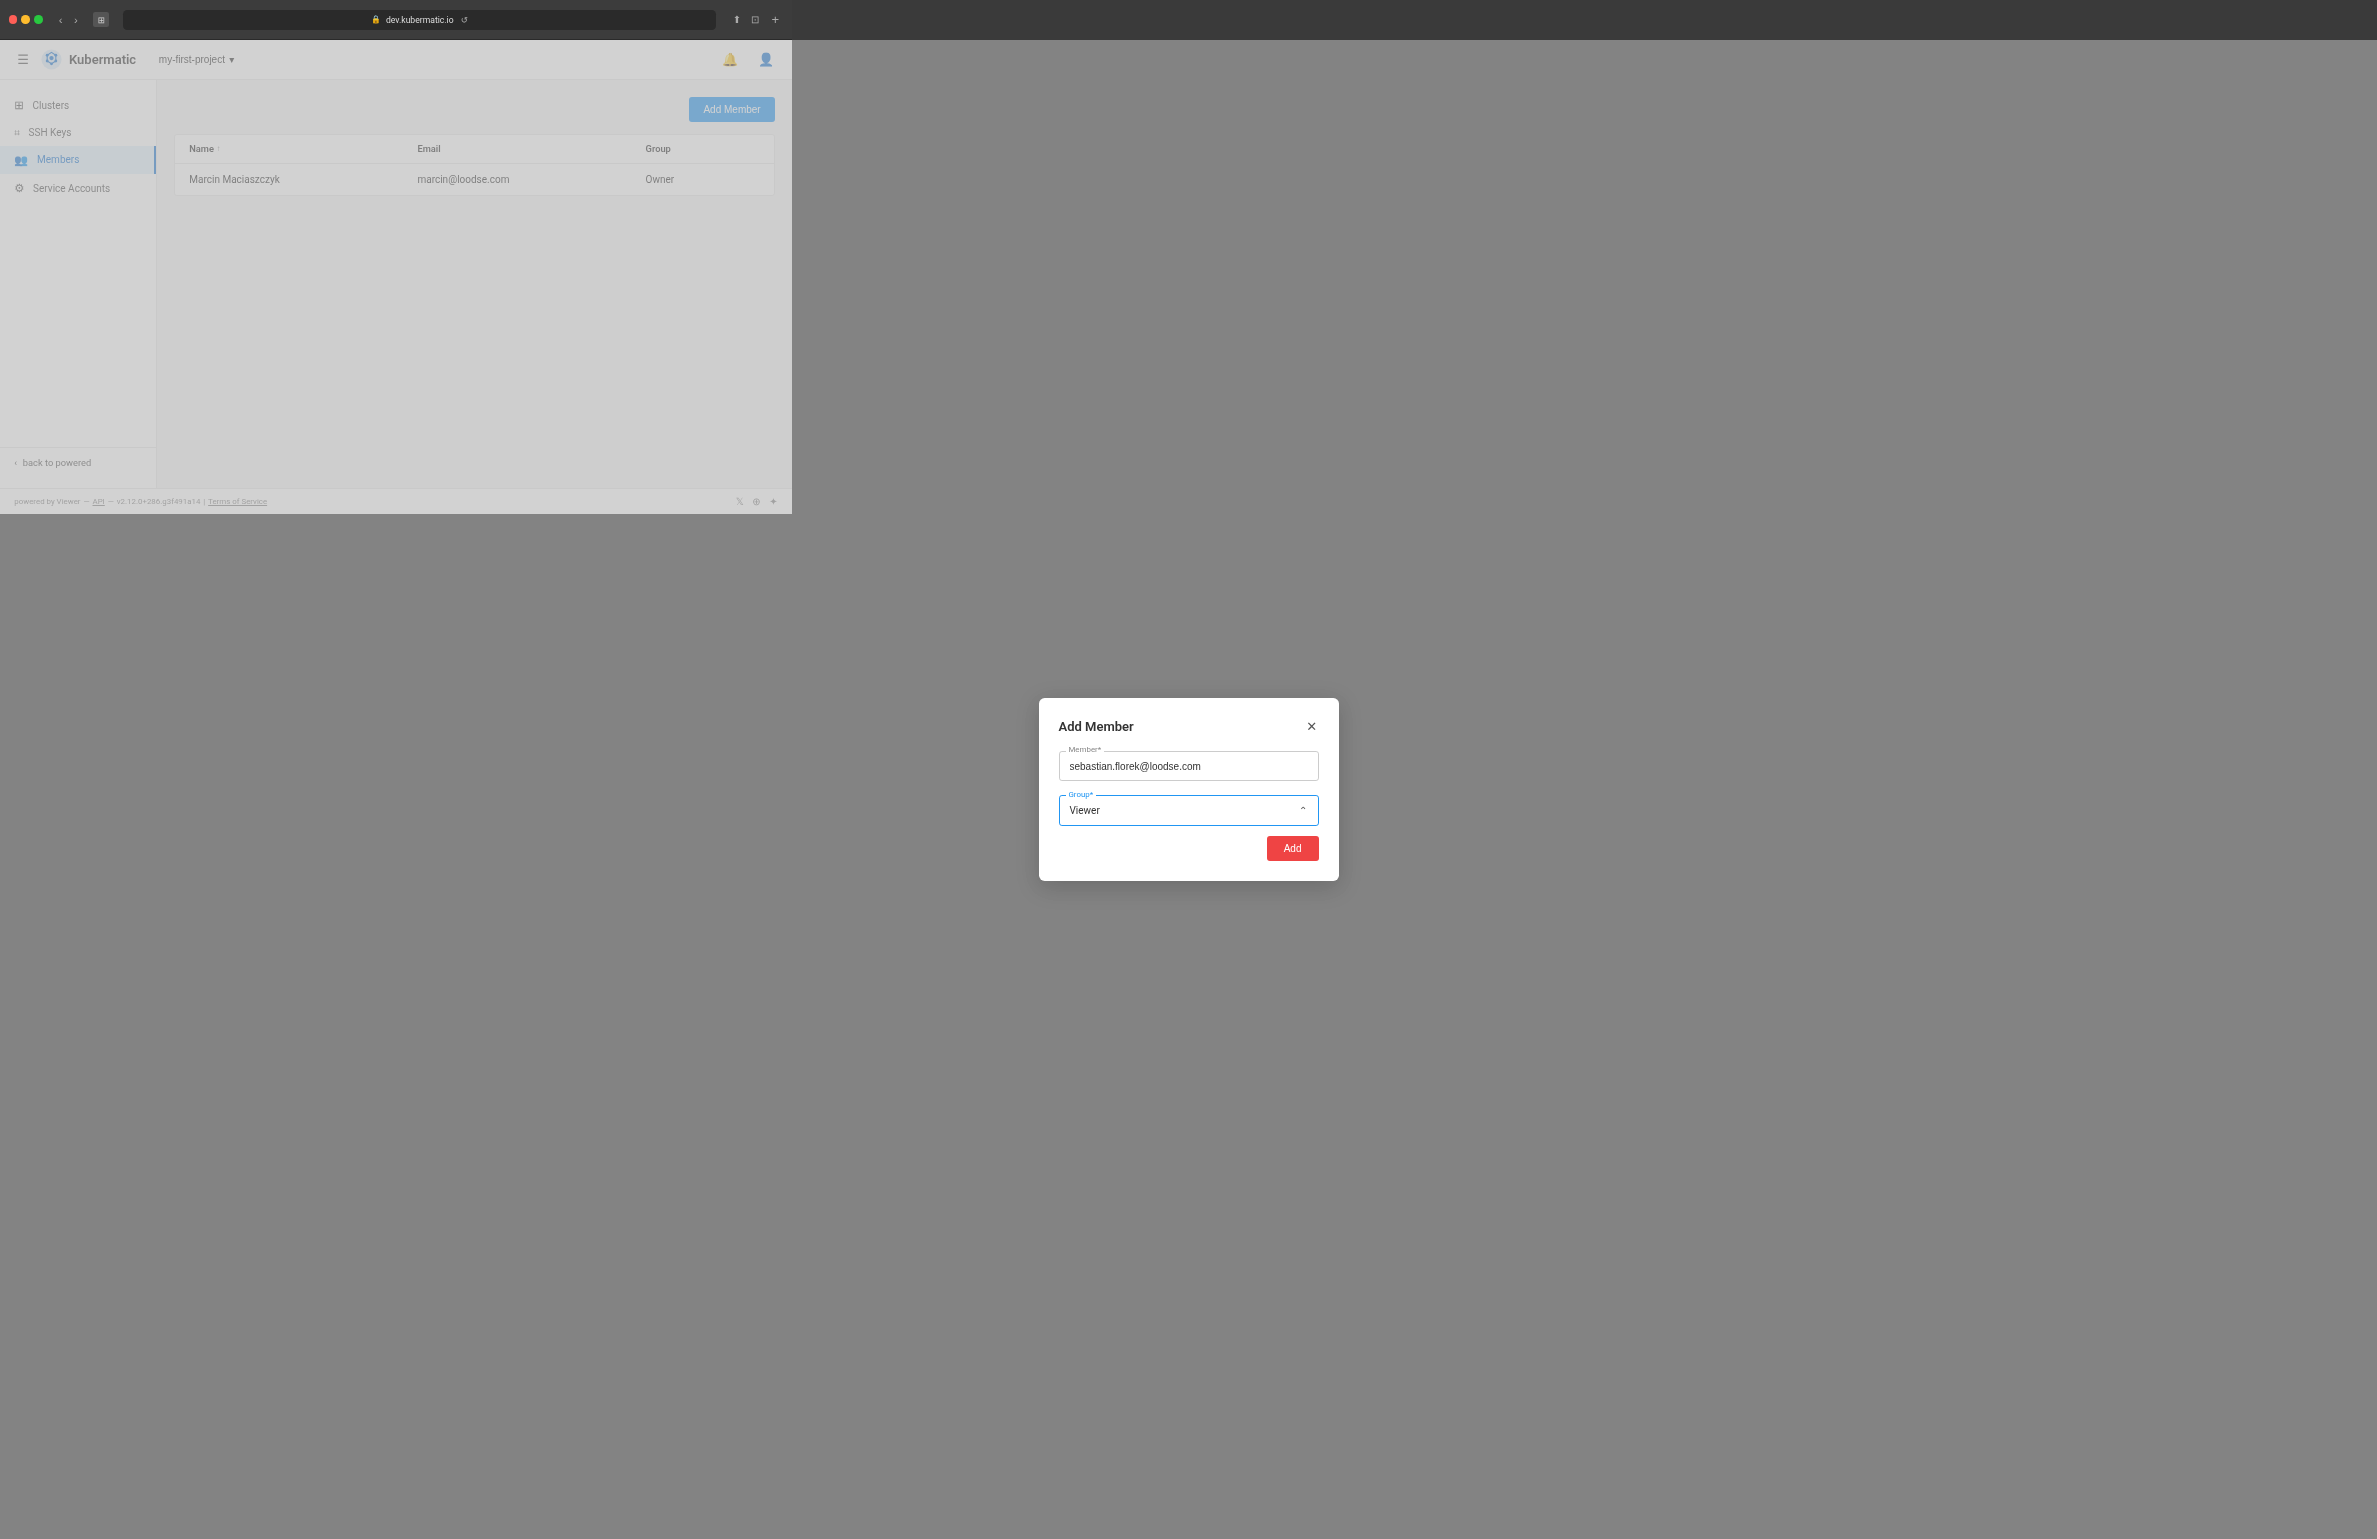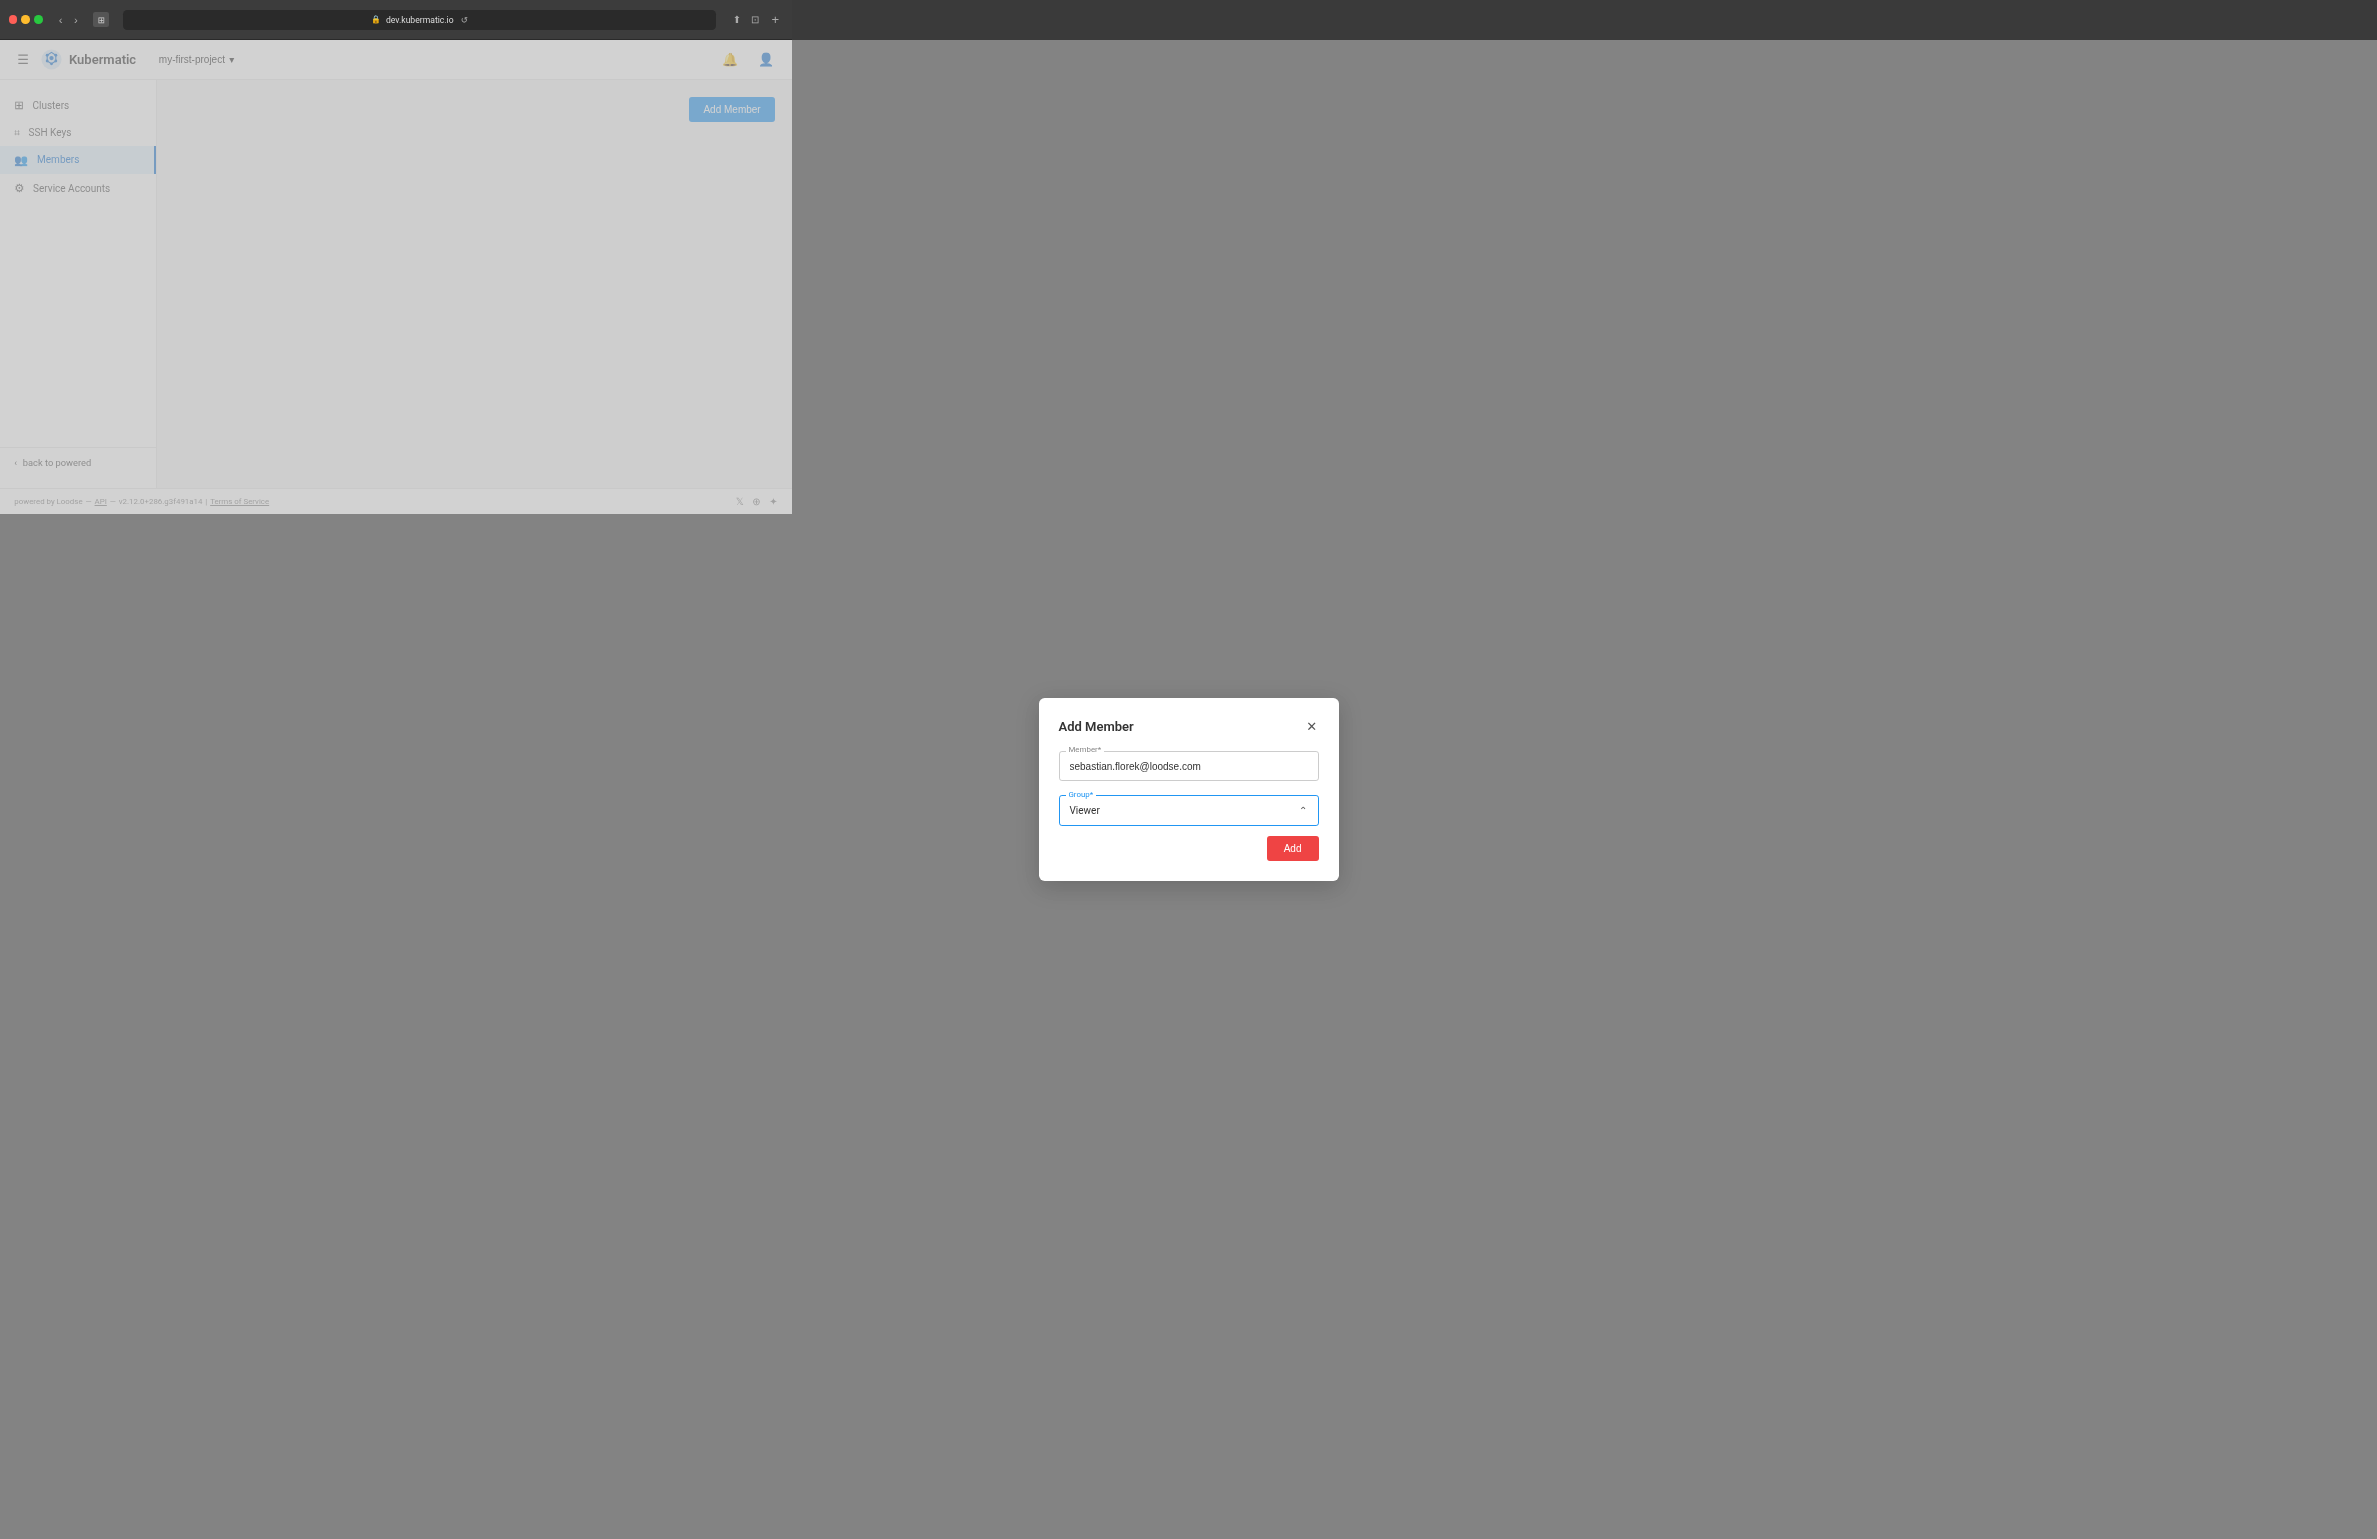--- a/index.html
+++ b/index.html
@@ -501,25 +501,44 @@
         <span>‹</span>
         <span>back to powered</span>
       </div>
     </div>
 
     <div class="page-content">
       <div class="page-header">
         <button class="add-member-btn">Add Member</button>
       </div>
 
+      <div class="members-table">
+        <div class="table-header">
+          <div class="table-header-cell">
+            <span>Name</span>
+            <span class="sort-icon">↑</span>
+          </div>
+          <div class="table-header-cell">
+            <span>Email</span>
+          </div>
+          <div class="table-header-cell">
+            <span>Group</span>
+          </div>
+        </div>
+        <div class="table-row">
+          <div>Marcin Maciaszczyk</div>
+          <div>marcin@loodse.com</div>
+          <div>Owner</div>
+        </div>
+      </div>
     </div>
   </div>
 
   <div class="app-footer">
-    <span>powered by Loodse</span>
+    <span>powered by Viewer</span>
     <span>—</span>
     <span class="footer-link">API</span>
     <span>—</span>
     <span>v2.12.0+286.g3f491a14</span>
     <span>|</span>
     <span class="footer-link">Terms of Service</span>
     <div class="footer-spacer"></div>
     <div class="footer-social-icons">
       <span class="footer-social-icon">𝕏</span>
       <span class="footer-social-icon">⊕</span>

